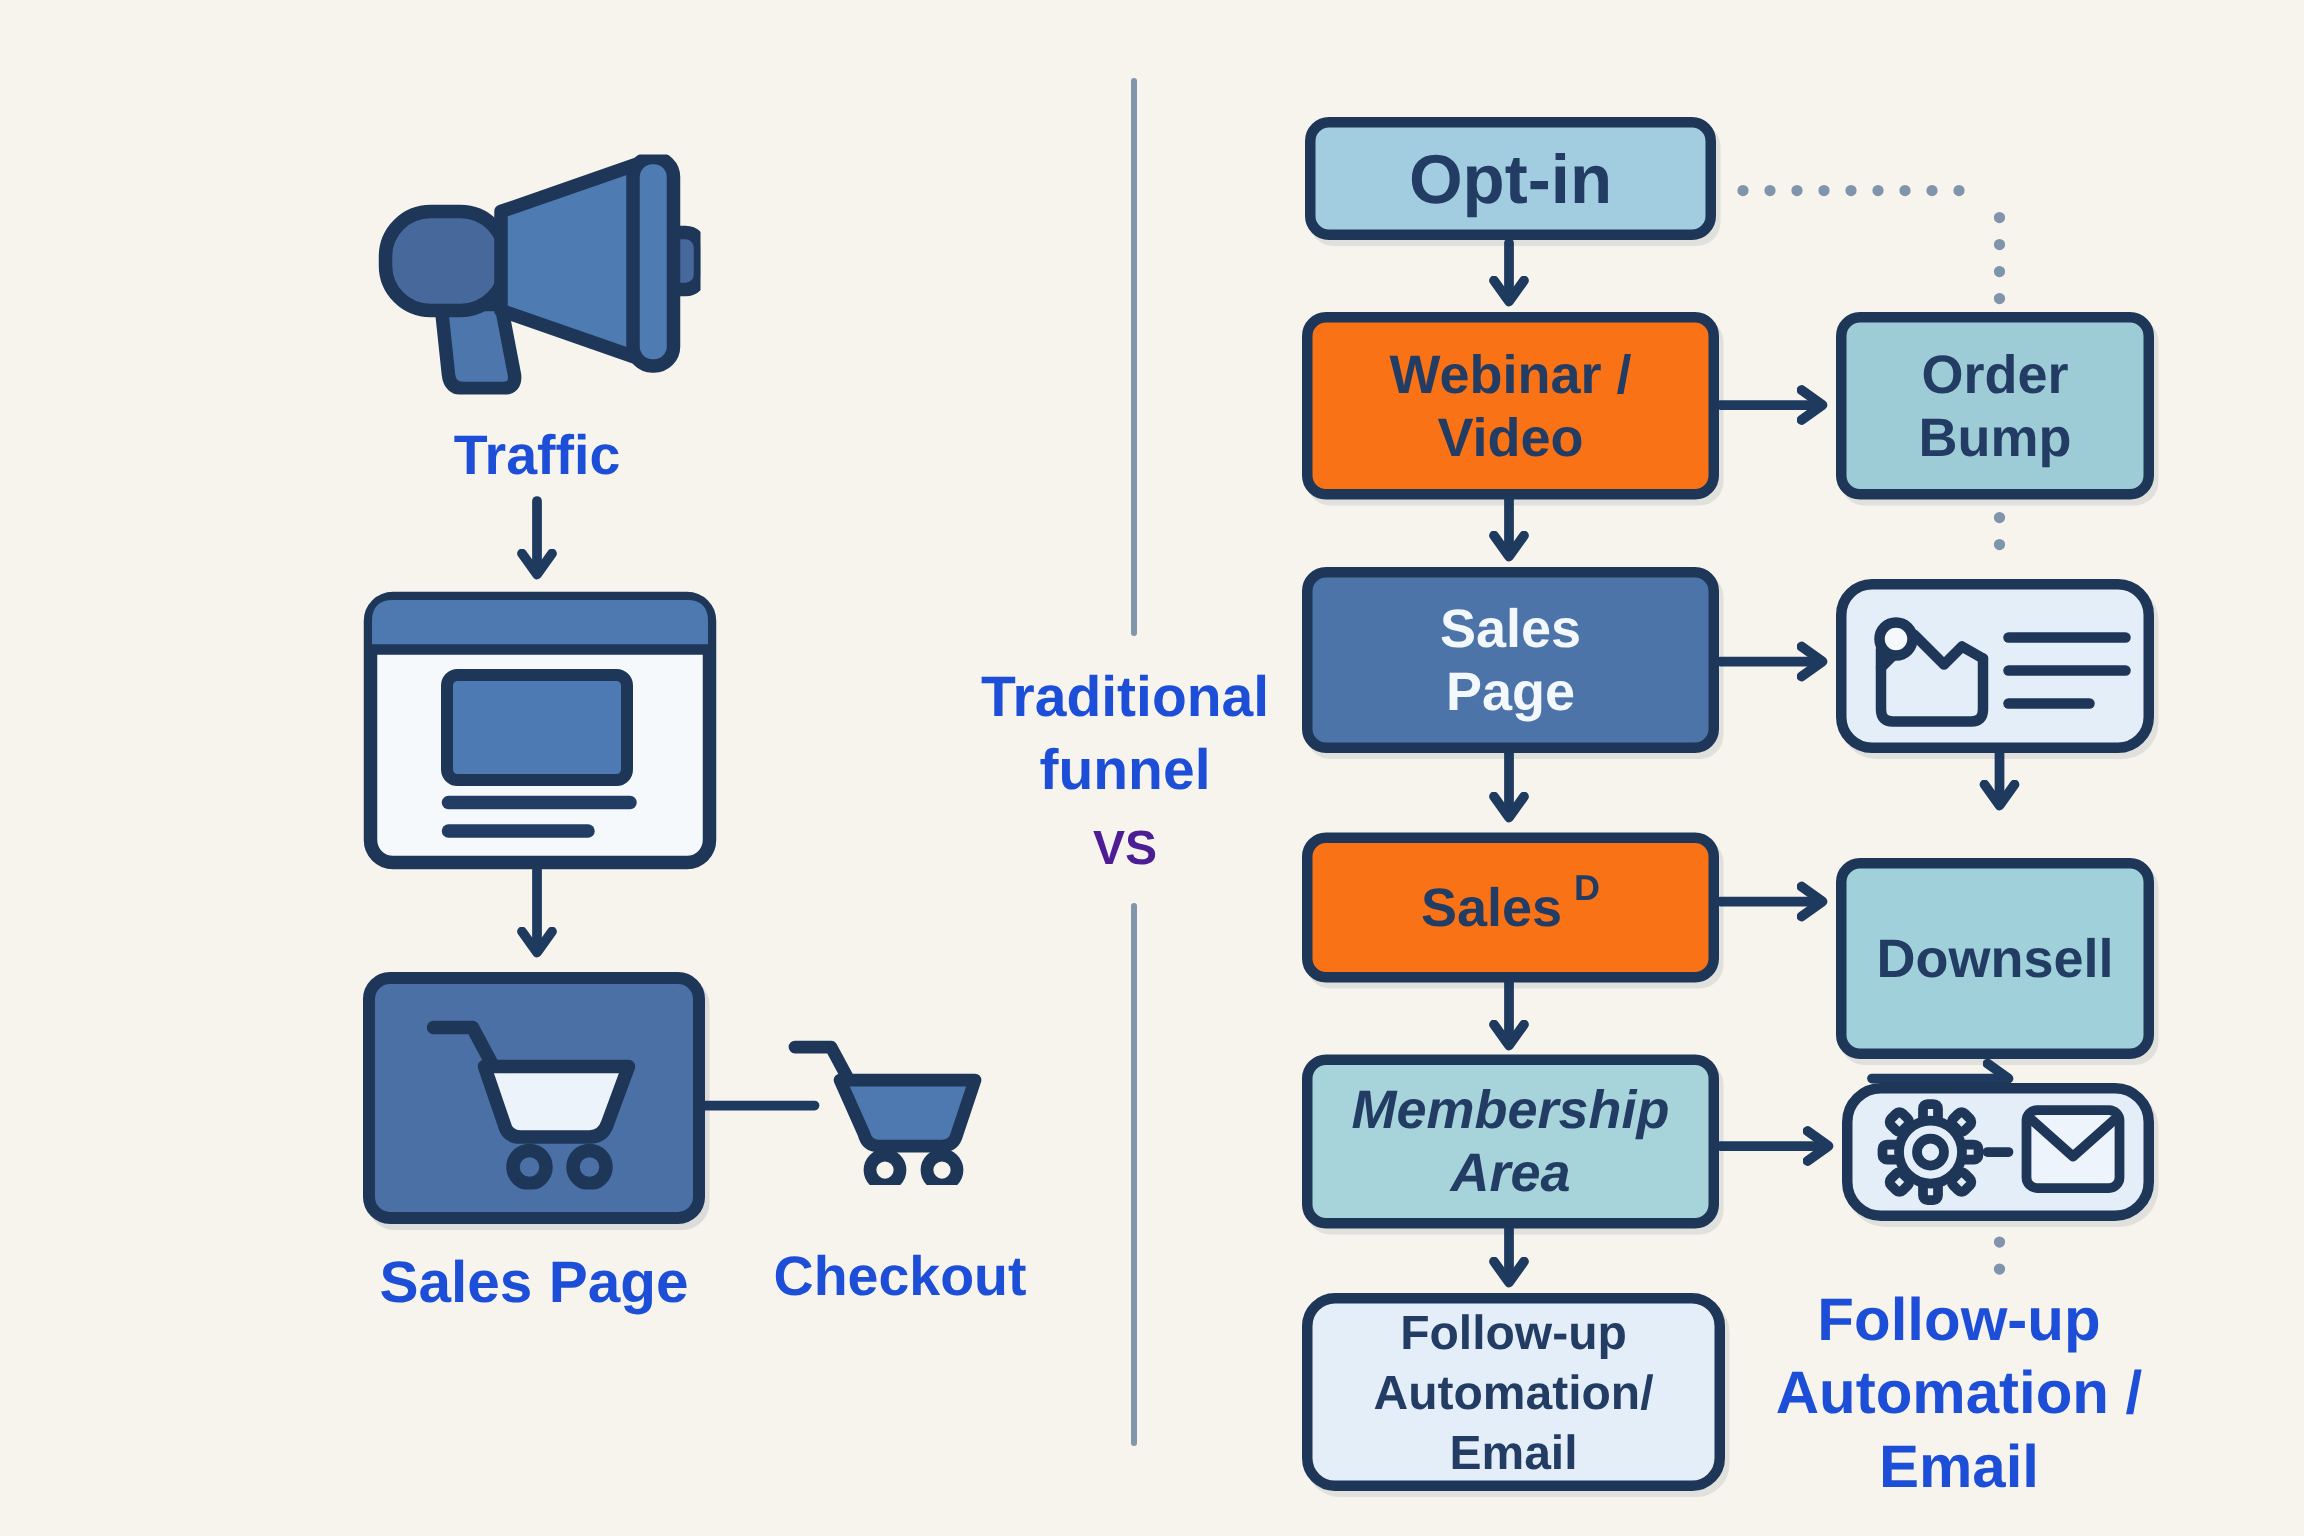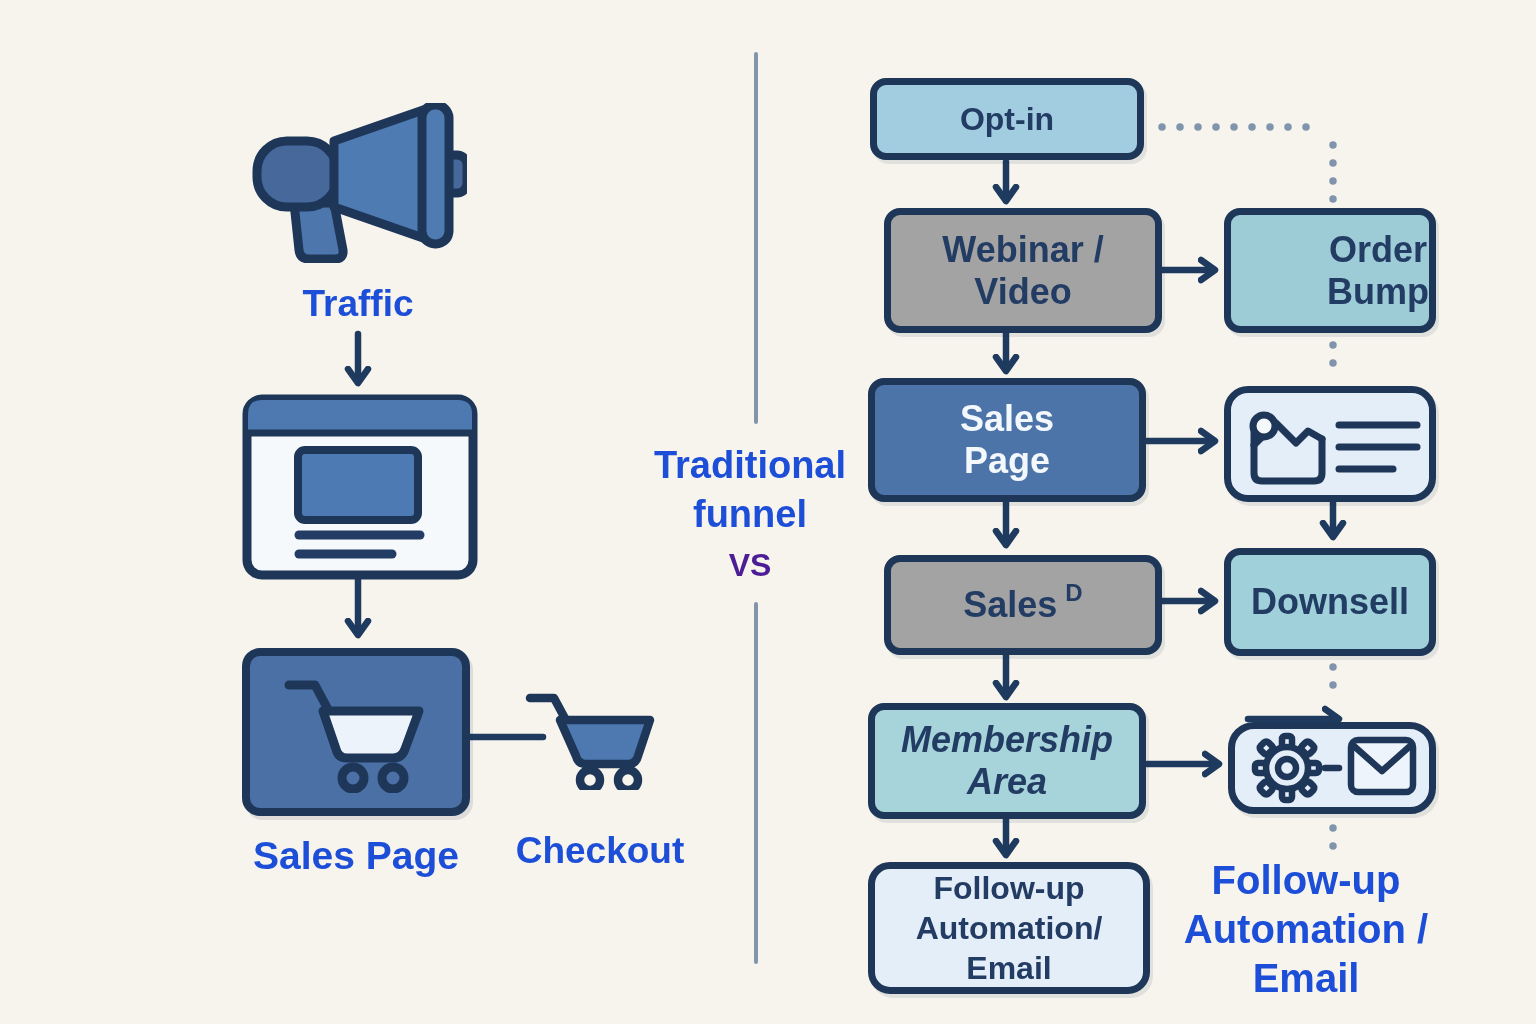--- a/index.html
+++ b/index.html
@@ -12,22 +12,22 @@
   
   .node{
     position:absolute;box-sizing:border-box;
     border:7px solid #1e3658;border-radius:16px;
     display:flex;align-items:center;justify-content:center;text-align:center;
     font-weight:bold;color:#223c64;
     box-shadow:3px 4px 0 rgba(30,50,80,0.10);
   }
   .node span.multi{white-space:pre-line;line-height:1.16;}
   .fill-optin{background:#a2cde1;}
-  .fill-light{background:#a3a3a3;margin-left:16px;}
-  .fill-teal{background:#9dccd6;justify-content:flex-end;}
+  .fill-light{background:#f97316;}
+  .fill-teal{background:#9dccd6;}
   .fill-teal2{background:#a0d0da;}
   .fill-teal3{background:#a6d4da;font-style:italic;}
   .fill-blue{background:#4d74a9;color:#f3f8fd;}
   .fill-card{background:#e4eef8;}
   .sup-d{font-size:24px;position:relative;top:-12px;margin-left:8px;font-weight:bold;}
   
   .lbl{position:absolute;text-align:center;font-weight:bold;color:#1d4ed8;white-space:pre-line;}
   
   .divider{position:absolute;width:4px;background:#8296ab;border-radius:2px;}
   .vs{color:#4c1d95;}
@@ -119,21 +119,21 @@
     </g>
   </svg>
   <div class="lbl" style="left:500px;top:830px;width:200px;font-size:37px;">Checkout</div>
 
   <div class="divider" style="left:754px;top:52px;height:372px;"></div>
   <div class="divider" style="left:754px;top:602px;height:362px;"></div>
   <div class="lbl" style="left:620px;top:441px;width:260px;font-size:38px;line-height:1.3;">Traditional
 funnel</div>
   <div class="lbl vs" style="left:620px;top:547px;width:260px;font-size:32px;">VS</div>
 
-  <div class="node fill-optin" style="left:870px;top:78px;width:274px;height:82px;font-size:32px;">
+  <div class="node fill-optin" style="left:870px;top:78px;width:274px;height:82px;font-size:46px;">
     <span>Opt-in</span>
   </div>
 
   <div class="node fill-light" style="left:868px;top:208px;width:278px;height:125px;font-size:36px;">
     <span class="multi">Webinar /
 Video</span>
   </div>
 
   <div class="node fill-blue" style="left:868px;top:378px;width:278px;height:124px;font-size:36px;">
     <span class="multi">Sales
@@ -167,21 +167,21 @@
         <path d="M23,40 L23,80 Q23,88 31,88 L83,88 Q91,88 91,80 L91,46"></path>
         <path d="M23,52 L45,30 L65,50 L77,38 L91,46"></path>
         <circle cx="33" cy="33" r="11" fill="#f6f9fc"></circle>
         <line x1="108" y1="32" x2="186" y2="32"></line>
         <line x1="108" y1="54" x2="186" y2="54"></line>
         <line x1="108" y1="76" x2="162" y2="76"></line>
       </g>
     </svg>
   </div>
 
-  <div class="node fill-teal2" style="left:1224px;top:548px;width:212px;height:108px;font-size:36px;justify-content:center;">
+  <div class="node fill-teal2" style="left:1224px;top:572px;width:212px;height:134px;font-size:36px;justify-content:center;">
     <span>Downsell</span>
   </div>
 
   <div class="node fill-card" style="left:1228px;top:722px;width:208px;height:92px;border-radius:26px;">
     <svg width="194" height="80" viewBox="0 0 194 80">
       <g stroke="#1e3658" stroke-width="6.5" stroke-linecap="round" stroke-linejoin="round">
         <g transform="translate(52,40)" fill="#e4eef8">
           <g>
             <rect x="-5" y="-32" width="10" height="12" rx="3"></rect>
             <rect x="-5" y="20" width="10" height="12" rx="3"></rect>

